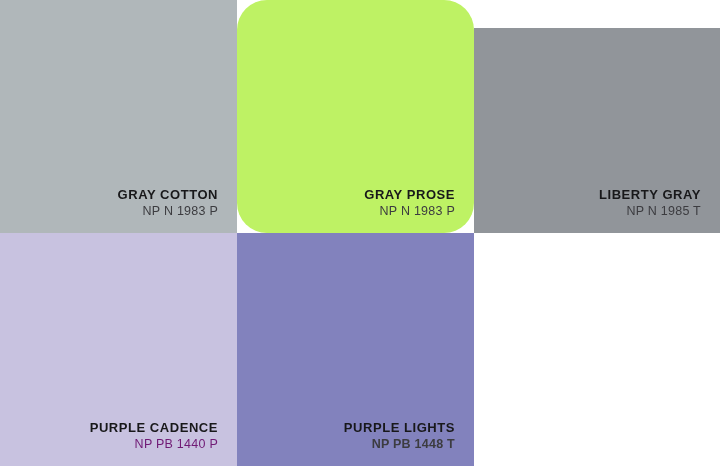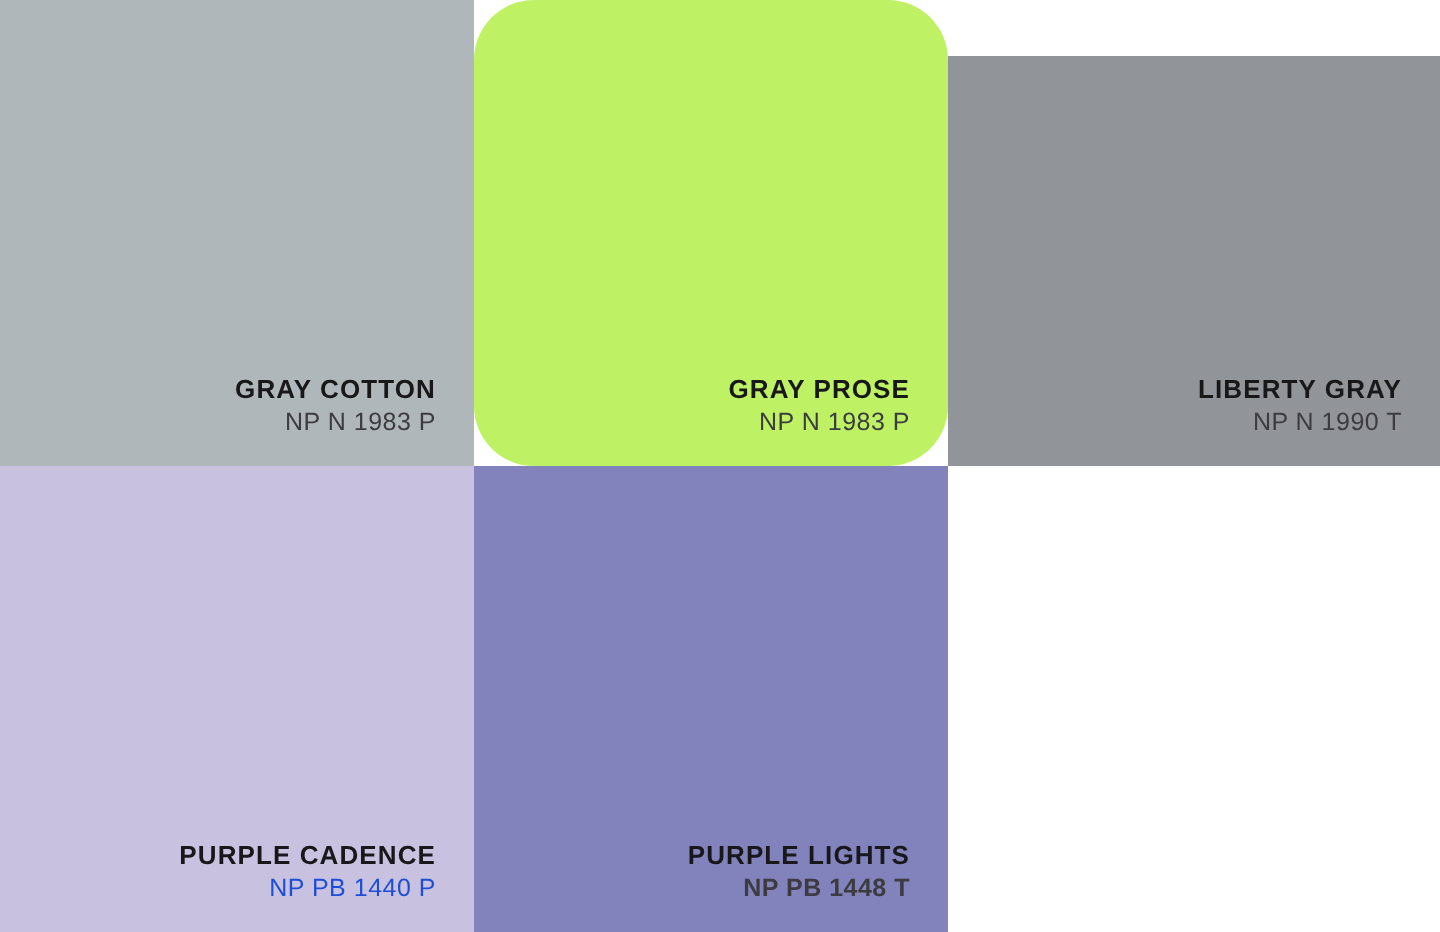--- a/index.html
+++ b/index.html
@@ -61,26 +61,26 @@
     <div class="swatch-code" style="color: rgb(60, 60, 64);">NP N 1983 P</div>
   </div>
 
   <div class="swatch" style="background-color: #bef264; border-radius: 30px;">
     <div class="swatch-name" style="color: rgb(24, 24, 26);">GRAY PROSE</div>
     <div class="swatch-code" style="color: rgb(60, 60, 64);">NP N 1983 P</div>
   </div>
 
   <div class="swatch" style="background-color: rgb(145, 149, 154); margin-top: 28px;">
     <div class="swatch-name" style="color: rgb(24, 24, 26);">LIBERTY GRAY</div>
-    <div class="swatch-code" style="color: rgb(60, 60, 64);">NP N 1990 T</div>
+    <div class="swatch-code" style="color: rgb(60, 60, 64);">NP N 1985 T</div>
   </div>
 
   <div class="swatch" style="background-color: rgb(200, 194, 224);">
     <div class="swatch-name" style="color: rgb(24, 24, 26);">PURPLE CADENCE</div>
-    <div class="swatch-code" style="color: #1d4ed8; text-align: right;">NP PB 1440 P</div>
+    <div class="swatch-code" style="color: #701a75; text-align: right;">NP PB 1440 P</div>
   </div>
 
 
   <div class="swatch" style="background-color: rgb(130, 130, 189); padding-left: 32px;">
     <div class="swatch-name" style="color: rgb(24, 24, 26);">PURPLE LIGHTS</div>
     <div class="swatch-code" style="color: rgb(60, 60, 64); font-weight: bold;">NP PB 1448 T</div>
   </div>
 
 </div>
 

